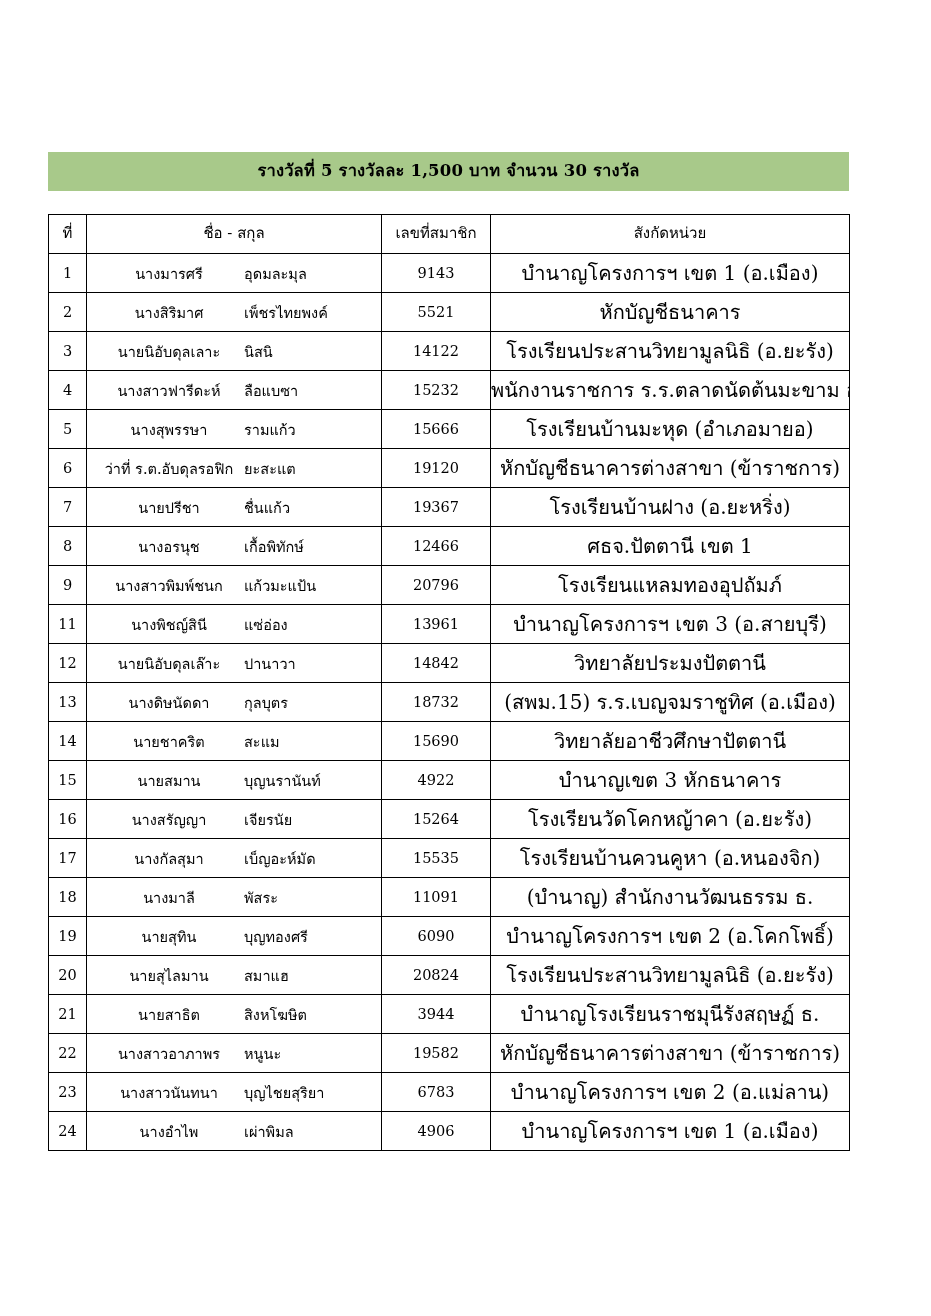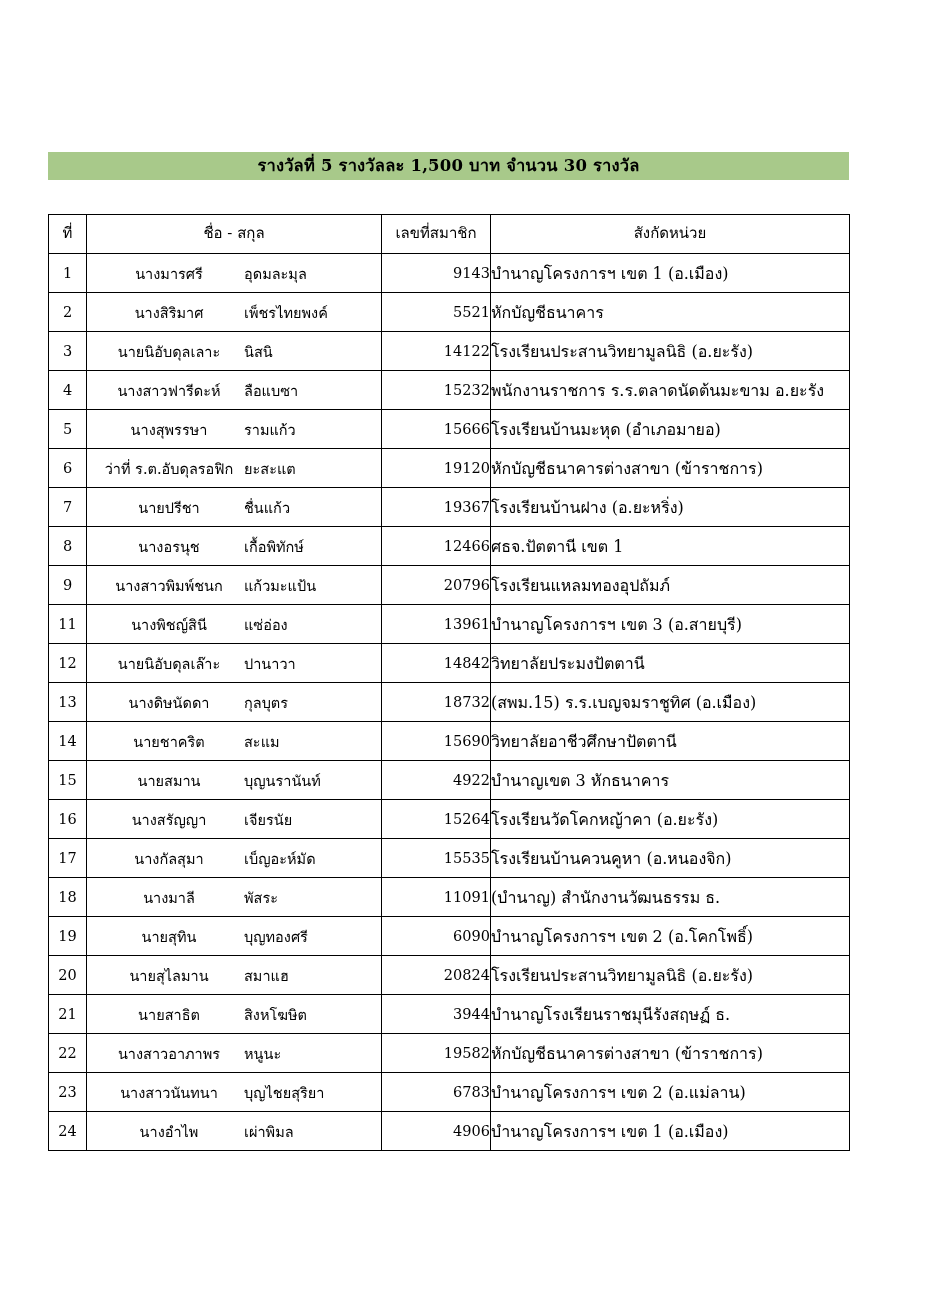--- a/index.html
+++ b/index.html
@@ -24,21 +24,21 @@
     width: 931px;
     height: 1316px;
   }
 
   
   .banner {
     position: absolute;
     left: 48px;
     top: 152px;
     width: 801px;
-    height: 28px;
+    height: 39px;
     background: #a8c98a;
     display: flex;
     align-items: center;
     justify-content: center;
     box-sizing: border-box;
   }
   .banner-text {
     font-family: "DejaVu Serif", "Liberation Serif", serif;
     font-size: 16.5px;
     font-weight: bold;
@@ -83,27 +83,27 @@
     display: block;
     line-height: 1.15;
     font-size: 15px;
   }
 
   td.no {
     text-align: center;
     font-size: 14.5px;
   }
   td.memb {
-    text-align: right;
+    text-align: center;
     font-size: 14.5px;
   }
   td.unit {
-    text-align: left;
+    text-align: center;
     padding-left: 7px;
-    font-size: 16px;
+    font-size: 20px;
     white-space: nowrap;
     overflow: hidden;
   }
   td.name {
     padding: 0;
   }
   .name-inner {
     display: flex;
     align-items: center;
     padding-left: 7px;

